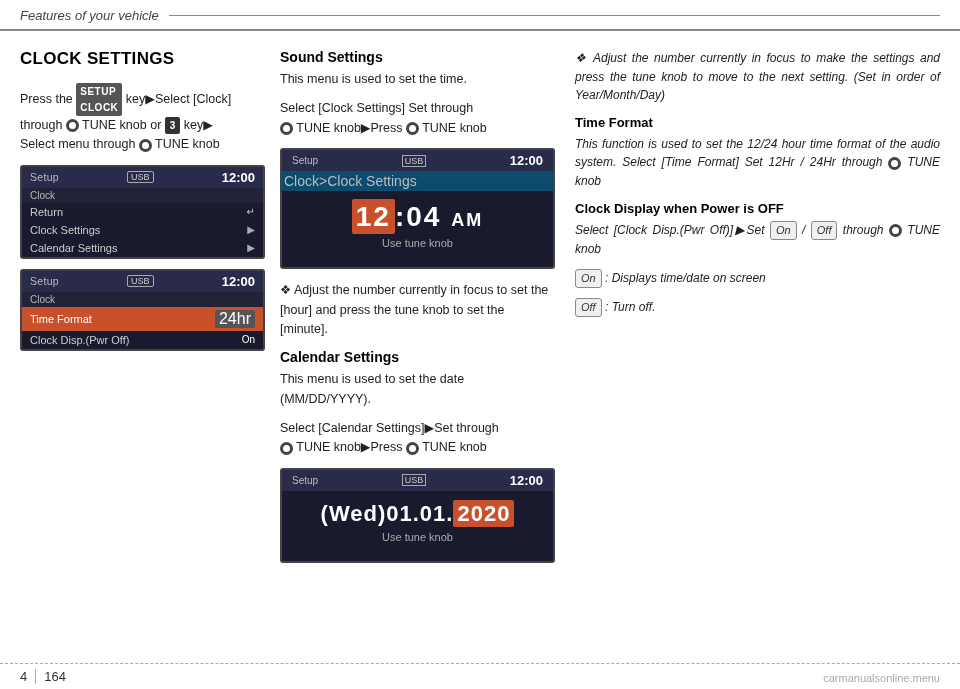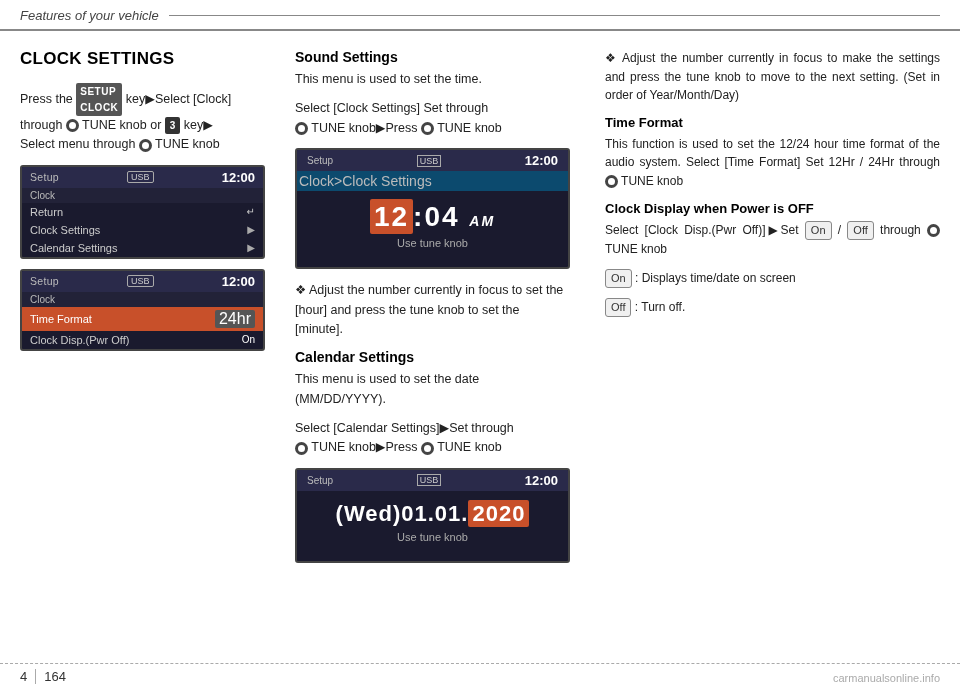--- a/index.html
+++ b/index.html
@@ -31,21 +31,21 @@
       flex: 1;
       height: 1px;
       background: #888;
       margin-left: 10px;
     }
 
     
     .main-content {
       display: flex;
       padding: 18px 20px 10px 20px;
-      gap: 15px;
+      gap: 0;
     }
 
     
     .left-col {
       width: 260px;
       flex-shrink: 0;
       padding-right: 15px;
     }
 
     .section-title {
@@ -261,23 +261,22 @@
     }
     .big-time-display .time-hour {
       background: #c8502a;
       padding: 2px 4px;
       border-radius: 2px;
     }
     .big-time-display .time-min {
       color: #fff;
     }
     .big-time-display .time-ampm {
-      font-size: 14px;
-      color: #fff;
-      font-style: italic;
+      font-size: 18px;
+      color: #fff;
     }
 
     .use-tune-text {
       font-size: 11px;
       color: #aaa;
       text-align: center;
       padding-bottom: 8px;
     }
 
     .date-display {
@@ -299,20 +298,21 @@
       flex: 1;
       padding-left: 5px;
     }
 
     .right-body-text {
       font-size: 12px;
       line-height: 1.55;
       color: #222;
       margin-bottom: 10px;
       text-align: justify;
+      font-style: italic;
     }
 
     .right-subsection-title {
       font-size: 13px;
       font-weight: bold;
       color: #000;
       margin-bottom: 5px;
     }
 
     .on-badge {
@@ -515,14 +515,14 @@
     </div>
   </div>
 
 </div>
 
 <div class="page-footer">
   <div class="page-num-box">
     <span class="page-num-left">4</span>
     <span class="page-num-right">164</span>
   </div>
-  <span class="footer-watermark">carmanualsonline.info</span>
+  <span class="footer-watermark">carmanualsonline.menu</span>
 </div>
 
 </body></html>

